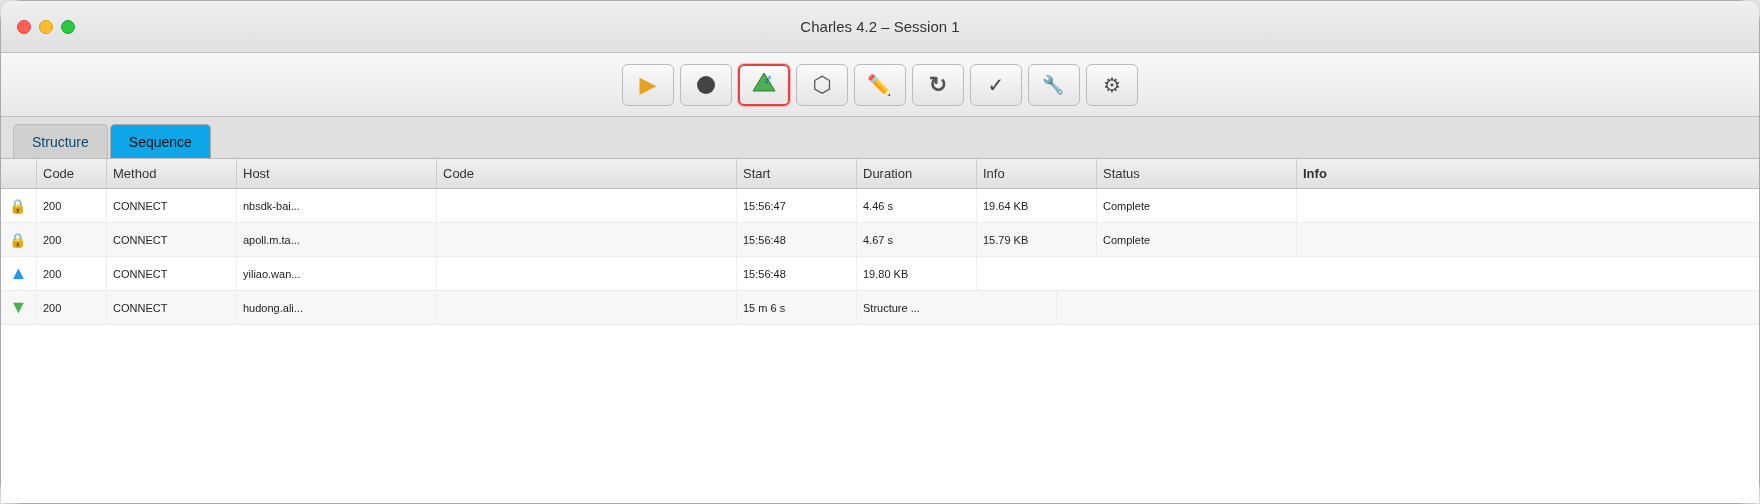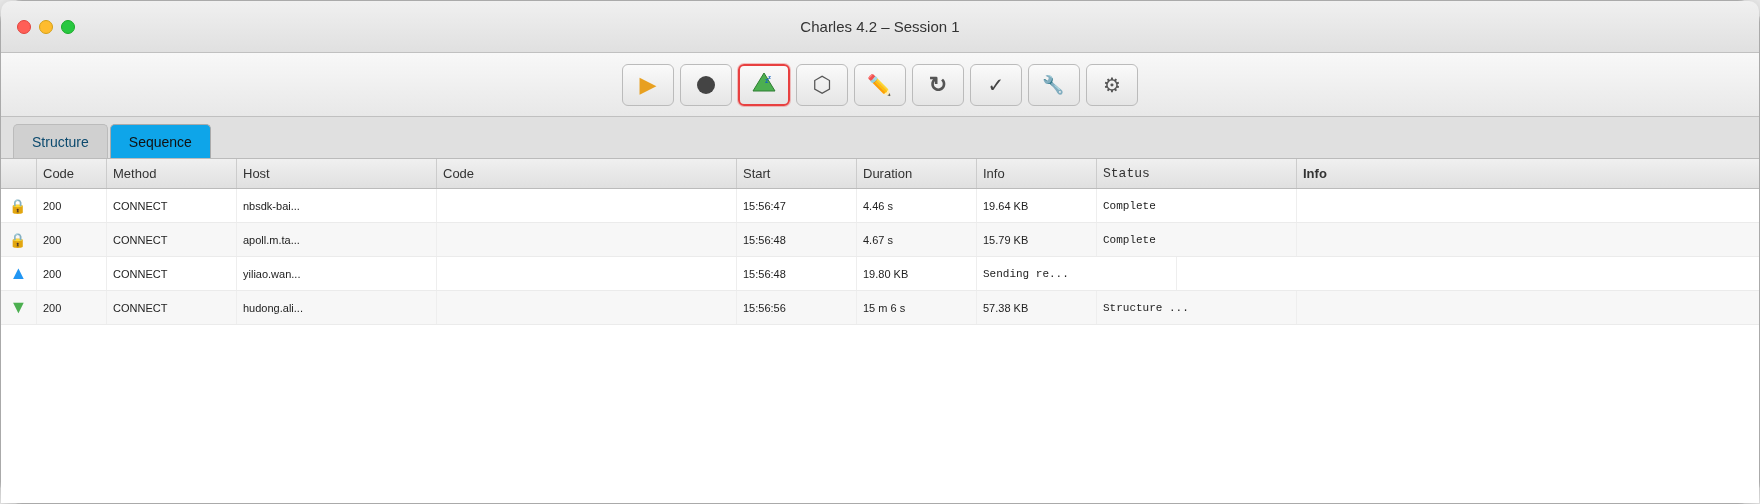--- a/index.html
+++ b/index.html
@@ -147,21 +147,21 @@
     }
 
     .col-icon { width: 36px; flex-shrink: 0; }
     .col-code { width: 70px; flex-shrink: 0; }
     .col-method { width: 130px; flex-shrink: 0; }
     .col-host { width: 200px; flex-shrink: 0; }
     .col-path { width: 300px; flex-shrink: 0; }
     .col-start { width: 120px; flex-shrink: 0; }
     .col-duration { width: 120px; flex-shrink: 0; }
     .col-size { width: 120px; flex-shrink: 0; }
-    .col-status { width: 200px; flex-shrink: 0; font-family: Liberation Mono, monospace; }
+    .col-status { width: 200px; flex-shrink: 0; }
     .col-info { flex: 1; }
 
     .th {
       font-size: 13px;
       font-weight: 500;
       color: #333;
       padding: 0 6px;
       height: 100%;
       display: flex;
       align-items: center;
@@ -358,33 +358,30 @@
         <div class="table-row">
       <div class="col-icon td row-icon">
             <span class="icon-up">▲</span>
           </div>
       <div class="col-code td">200</div>
       <div class="col-method td">CONNECT</div>
       <div class="col-host td">yiliao.wan...</div>
       <div class="col-path td"></div>
       <div class="col-start td">15:56:48</div>
       <div class="col-size td">19.80 KB</div>
-      <div class="col-status td">Sending re...</div>
       <div class="col-info td"></div>
     </div>
         <div class="table-row">
       <div class="col-icon td row-icon">
             <span class="icon-down">▼</span>
           </div>
       <div class="col-code td">200</div>
       <div class="col-method td">CONNECT</div>
       <div class="col-host td">hudong.ali...</div>
       <div class="col-path td"></div>
-      <div class="col-start td">15:56:56</div>
       <div class="col-duration td">15 m 6 s</div>
-      <div class="col-size td">57.38 KB</div>
       <div class="col-status td">Structure ...</div>
       <div class="col-info td"></div>
     </div>
       </div>
   </div>
 
 </div>
 
 </body></html>

